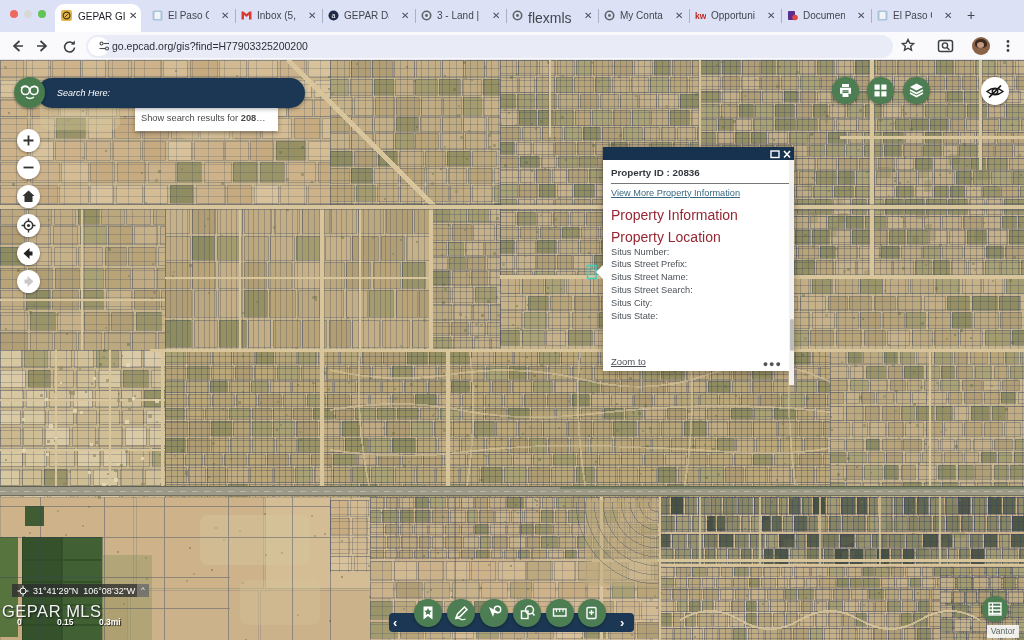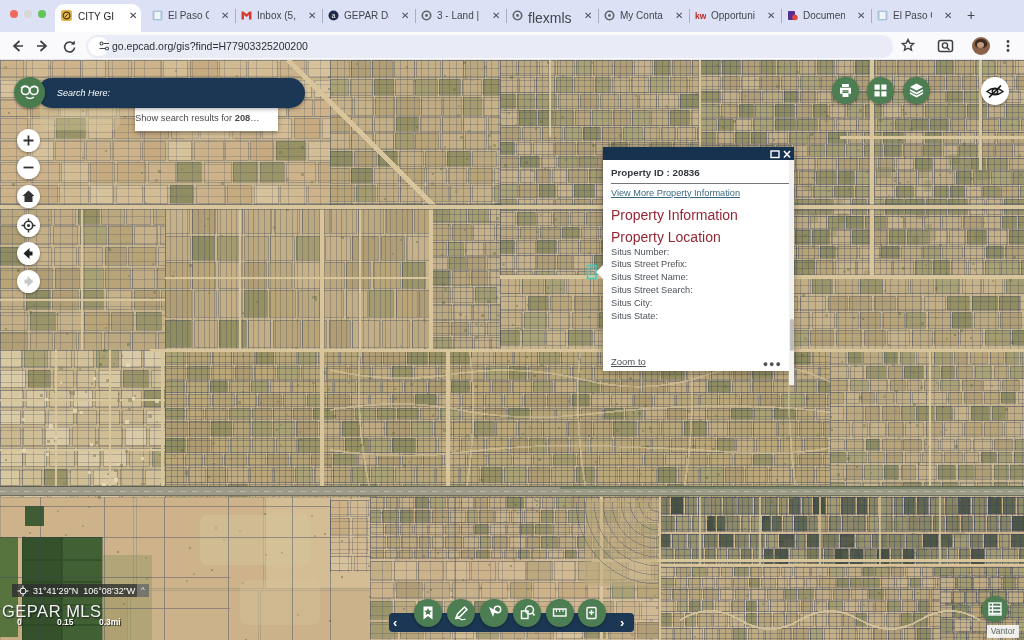--- a/index.html
+++ b/index.html
@@ -10,21 +10,21 @@
   #activetab { position:absolute; left:55px; top:4px; width:86px; height:28px; background:#fff; border-radius:9px 9px 0 0; }
   .tdiv { position:absolute; top:9px; width:1px; height:14px; background:#aab0c4; }
   #toolbar { position:absolute; left:0; top:32px; width:1024px; height:28px; background:#fafafd; z-index:10; border-bottom:1px solid #e3e4ec; }
   #pill { position:absolute; left:86px; top:2.5px; width:807px; height:23px; background:#e9ecf7; border-radius:12px; }
   .tbicon { position:absolute; top:0; height:28px; display:flex; align-items:center; justify-content:center; }
   #map { position:absolute; left:0; top:60px; width:1024px; height:580px; overflow:hidden; }
   #searchbar { position:absolute; left:37px; top:18px; width:268px; height:30px; background:#1b3753; border-radius:15px; box-shadow:0 1px 4px rgba(0,0,0,.35); z-index:4; }
   #searchlogo { position:absolute; left:14px; top:17px; width:31px; height:31px; border-radius:50%; box-shadow:0 1px 3px rgba(0,0,0,.4); z-index:5; }
   #searchlbl { position:absolute; left:57px; top:28px; color:#fff; font-style:italic; font-size:9px; z-index:5; }
   #searchpill { position:absolute; left:111px; top:21.5px; width:192px; height:23px; background:#fff; border-radius:12px; z-index:5; display:flex; align-items:center; }
-  #dropdown { position:absolute; left:135px; top:45px; width:143px; height:26px; background:#fff; box-shadow:0 2px 5px rgba(0,0,0,.3); z-index:3; font-size:9.3px; color:#4a4a4a; line-height:26px; padding-left:0; }
+  #dropdown { position:absolute; left:135px; top:45px; width:143px; height:26px; background:#fff; box-shadow:0 2px 5px rgba(0,0,0,.3); z-index:3; font-size:9.3px; color:#4a4a4a; line-height:26px; padding-left:6px; }
   .lbtn { position:absolute; left:16.5px; width:23px; height:23px; background:#fff; border-radius:50%; box-shadow:0 1px 3px rgba(0,0,0,.35); display:flex; align-items:center; justify-content:center; z-index:4; }
   .gbtn { position:absolute; background:#4d7d53; border-radius:50%; box-shadow:0 1px 3px rgba(0,0,0,.35); display:flex; align-items:center; justify-content:center; z-index:4; }
   #popup { position:absolute; left:603px; top:87px; width:191px; height:224px; background:#fff; box-shadow:0 1px 8px rgba(0,0,0,.35); z-index:6; }
   #popup .bar { position:absolute; left:0; top:0; width:100%; height:13px; background:#16324e; }
   #popup .body { position:absolute; left:8px; top:13px; width:178px; height:225px; overflow:hidden; font-size:9.2px; color:#4c5258; }
   #ptr { position:absolute; left:596px; top:205px; width:0; height:0; border-top:7px solid transparent; border-bottom:7px solid transparent; border-right:7px solid #fff; z-index:7; }
   .h-red { color:#962633; font-size:14px; line-height:14px; }
   #btoolbar { position:absolute; left:389px; top:553px; width:245px; height:19px; background:#1b3753; border-radius:4px; z-index:4; }
   #coords { position:absolute; left:12px; top:524px; width:137px; height:13px; background:rgba(45,45,45,.78); color:#fff; font-size:9px; z-index:4; display:flex; align-items:center; }
   #gepar { position:absolute; left:2px; top:542px; font-size:16.5px; color:rgba(255,255,255,.95); letter-spacing:.5px; text-shadow:1px 1px 2px rgba(0,0,0,.7); z-index:4; }
@@ -37,21 +37,21 @@
   <div id="tabstrip">
     <div class="tl" style="left:9.5px; background:#ee6a5f;"></div>
     <div class="tl" style="left:23.5px; background:#d8d8d8;"></div>
     <div class="tl" style="left:37.5px; background:#61c454;"></div>
     <div id="activetab"></div>
     <div style="position:absolute;left:61px;top:10px;width:11px;height:11px;border-radius:2px;background:#e5b64c;"></div>
 <svg style="position:absolute;left:61px;top:10px;" width="11" height="11" viewBox="0 0 11 11">
         <circle cx="5.5" cy="5.5" r="3.4" fill="none" stroke="#4a3a1a" stroke-width="1.2"></circle>
         <path d="M4,7 l3,-3" stroke="#4a3a1a" stroke-width="1"></path>
       </svg>
-<div style="position:absolute;left:78px;top:10.5px;font-size:10px;color:#1d1f24;">CITY GI</div>
+<div style="position:absolute;left:78px;top:10.5px;font-size:10px;color:#1d1f24;">GEPAR GI</div>
 <div style="position:absolute;left:129px;top:9.5px;font-size:10px;color:#3a3d42;">✕</div>
 <svg style="position:absolute;left:152px;top:10px;" width="11" height="11" viewBox="0 0 11 11">
         <rect x="0.5" y="0.5" width="10" height="10" rx="1.5" fill="#aac3da"></rect>
         <rect x="2.5" y="2" width="6" height="7" fill="#eef4f8"></rect>
       </svg>
 <div style="position:absolute;left:168px;top:10px;width:41px;font-size:10px;color:#42464d;white-space:nowrap;overflow:hidden;">El Paso C</div>
 <div style="position:absolute;left:221px;top:9.5px;font-size:10px;color:#4a4e55;">✕</div>
 <svg style="position:absolute;left:241px;top:10px;" width="11" height="11" viewBox="0 0 11 11">
         <path d="M0.5,1.5 h2 l3,2.5 3,-2.5 h2 v8 h-2.5 v-4.5 l-2.5,2 -2.5,-2 v4.5 h-2.5 Z" fill="#d93b30"></path>
       </svg>

